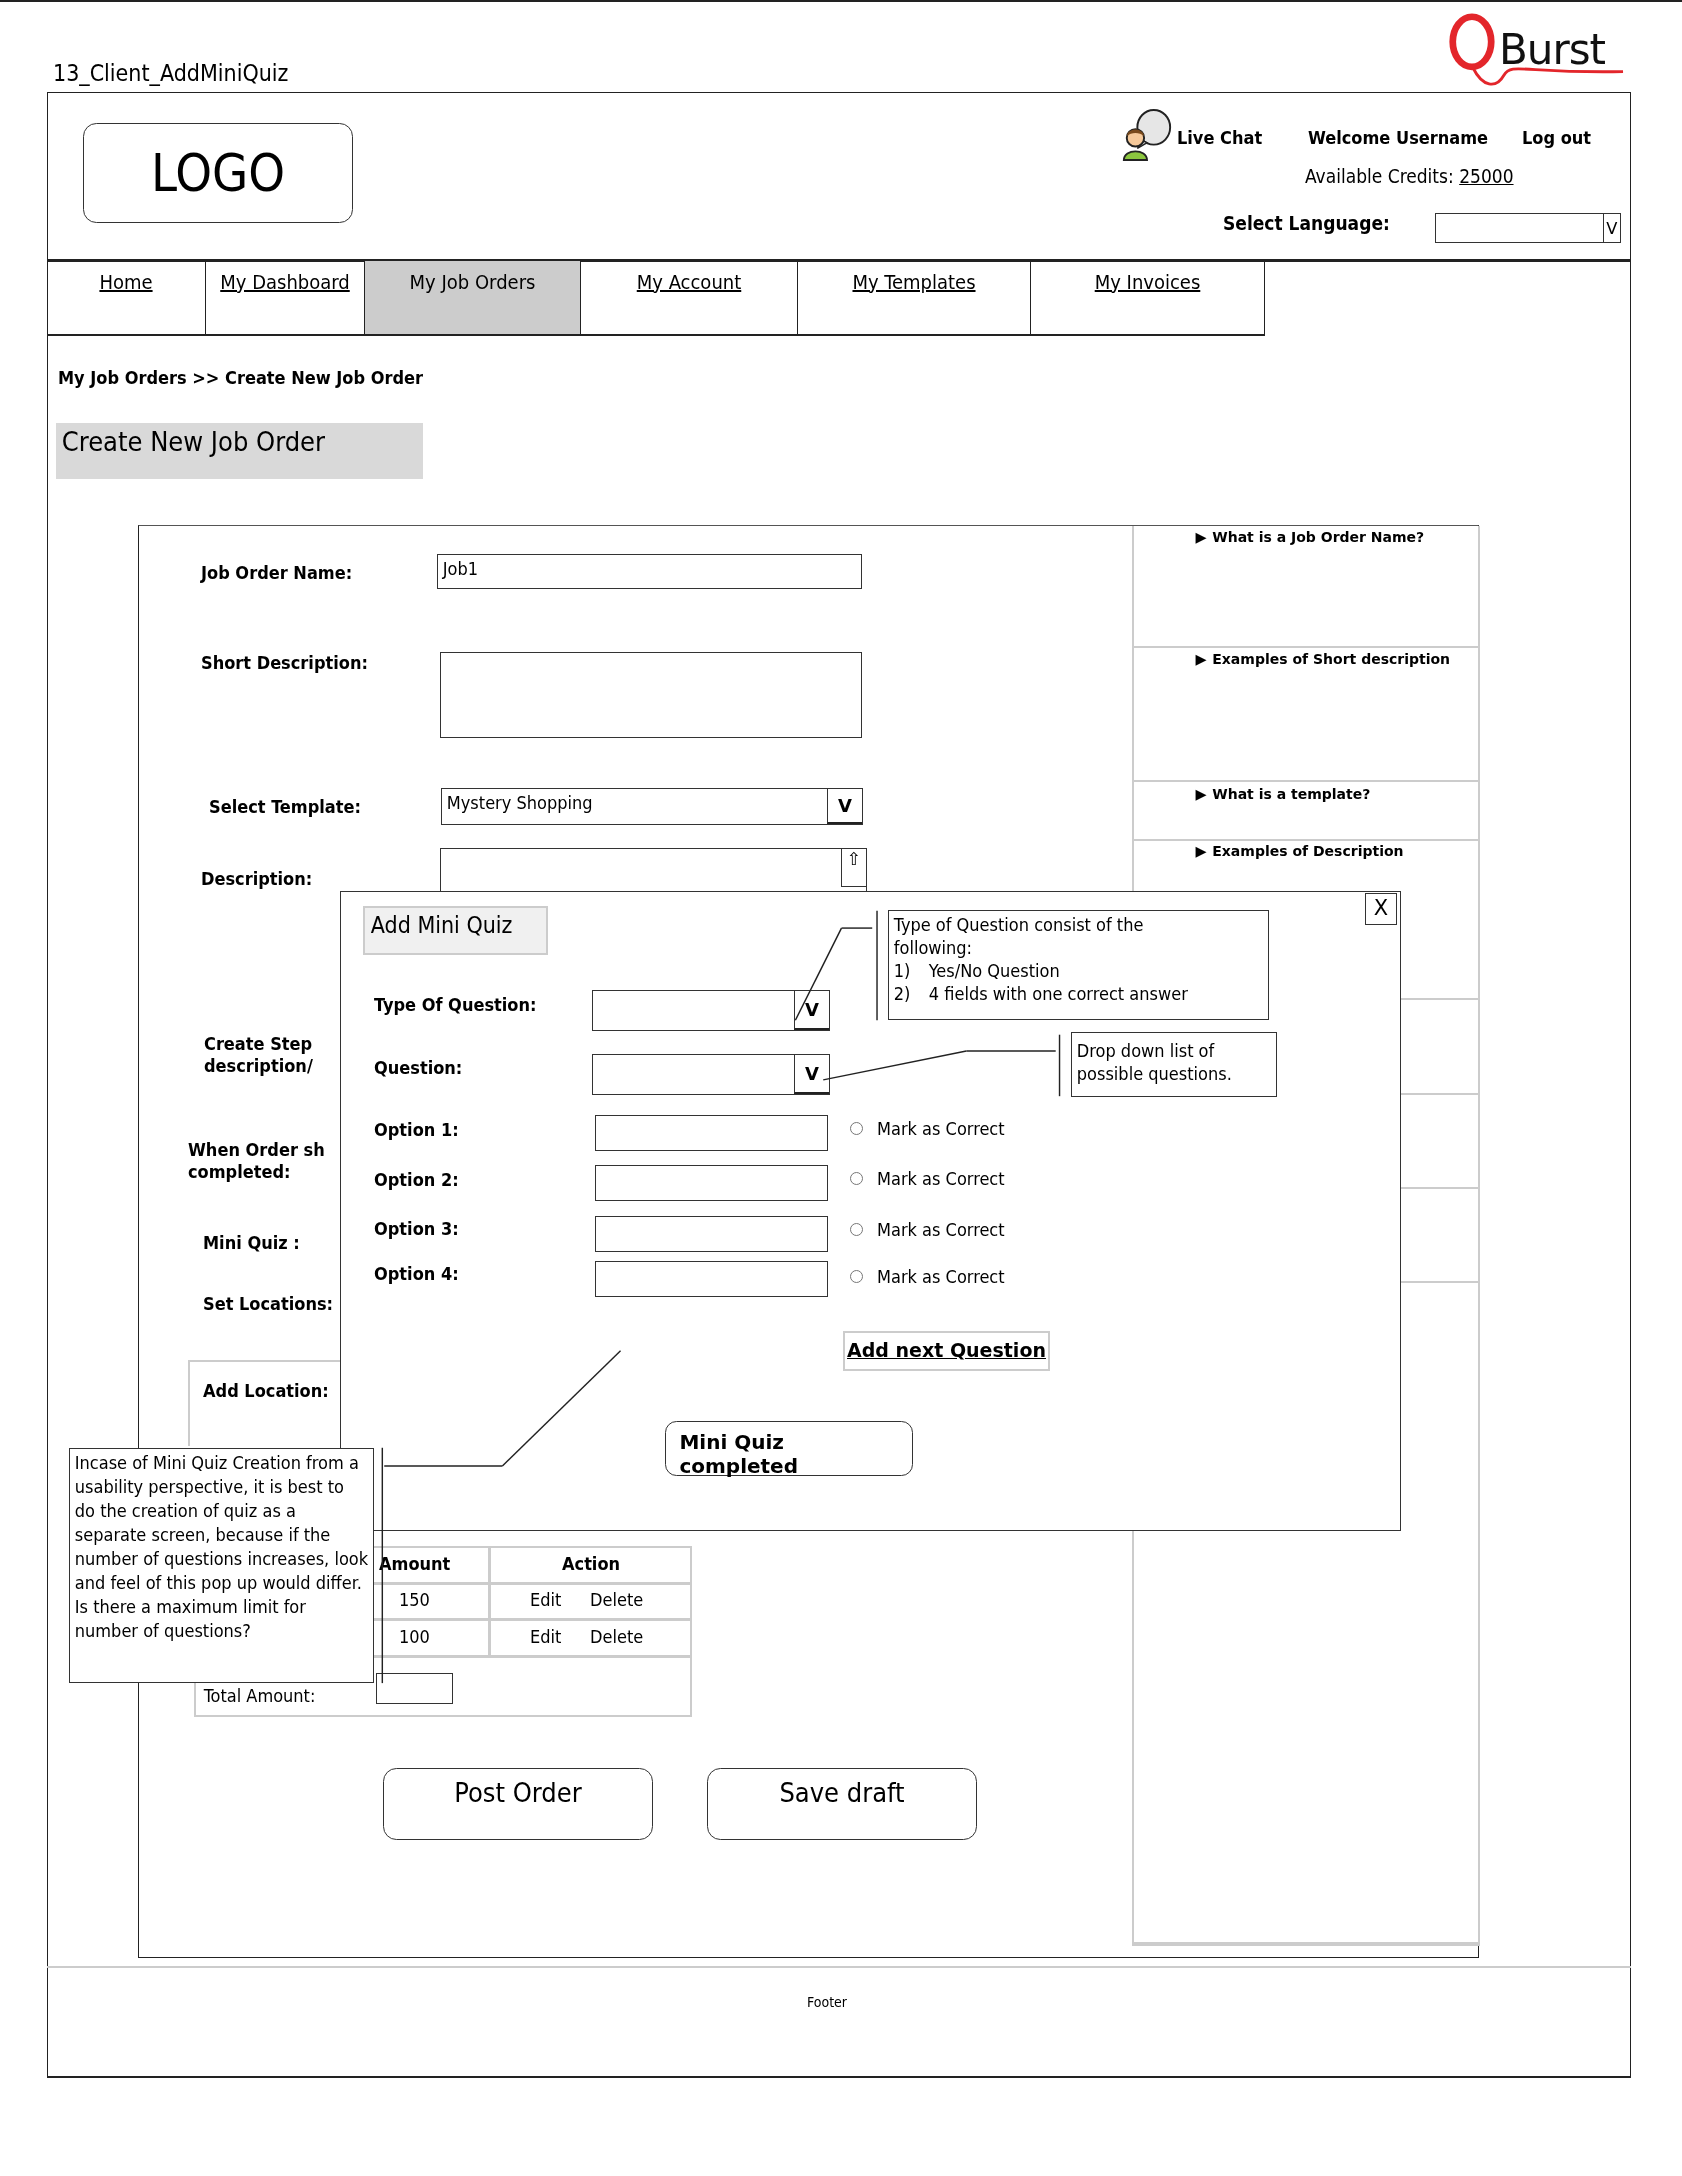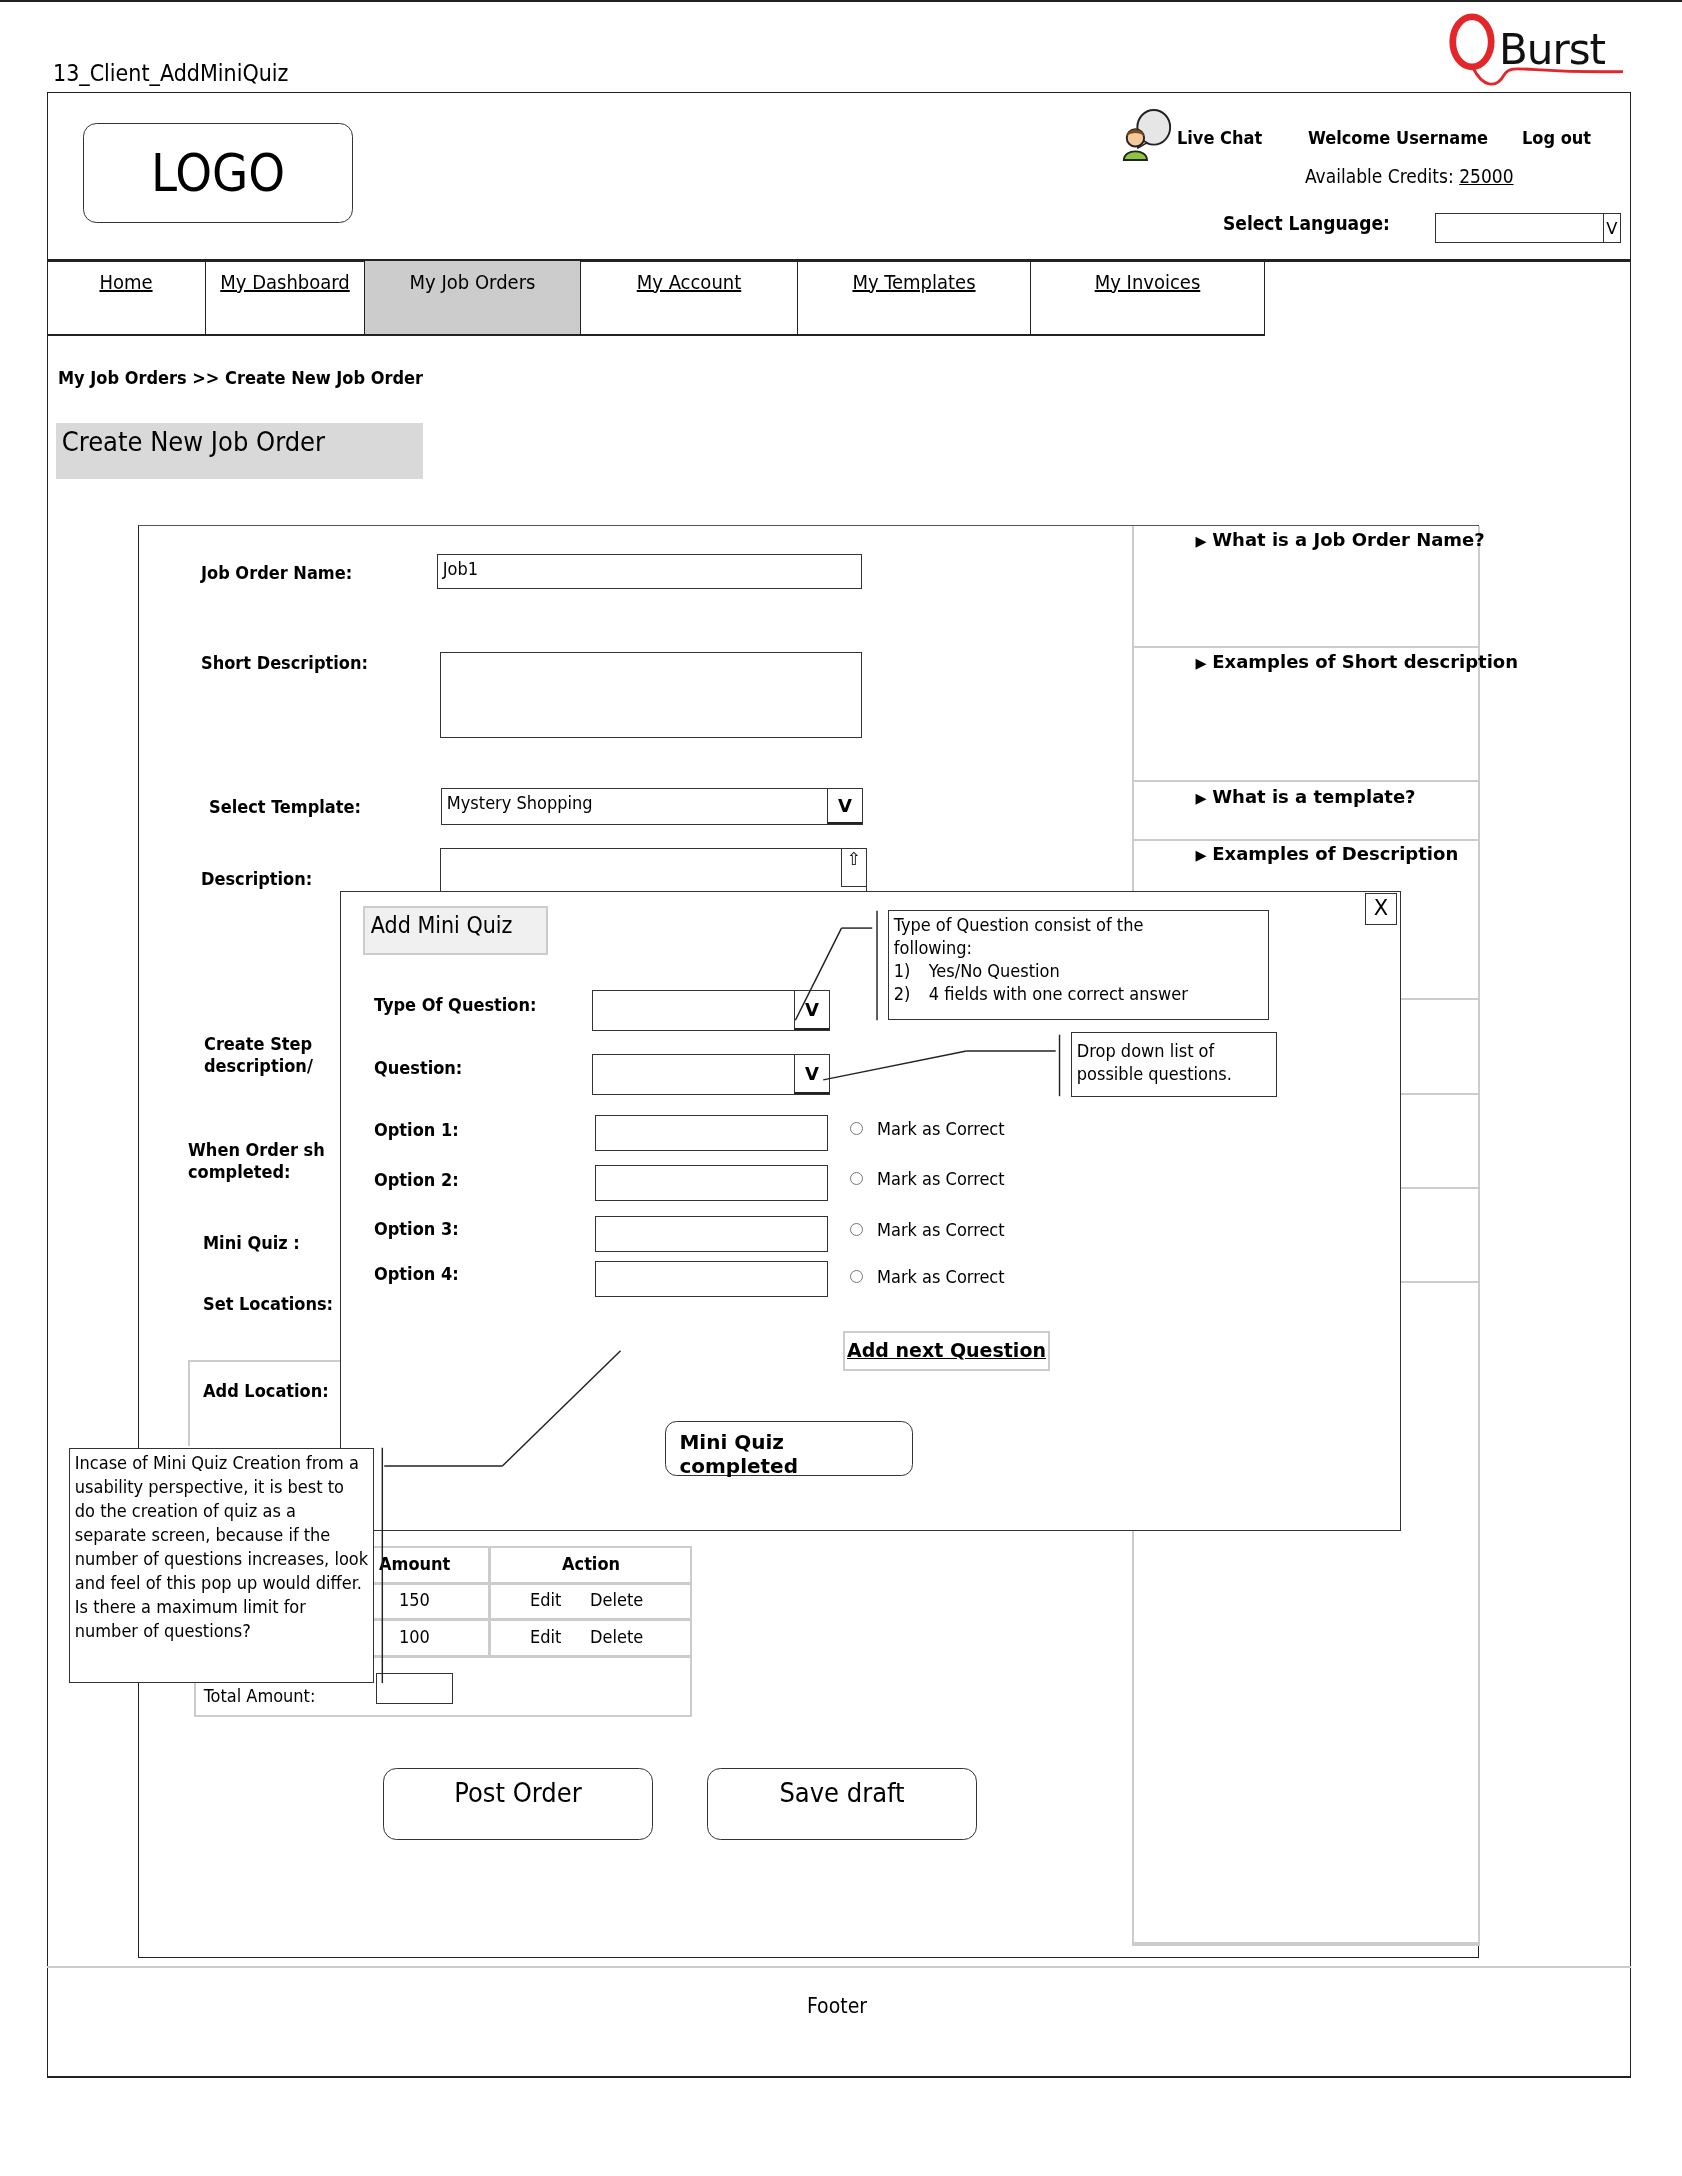--- a/index.html
+++ b/index.html
@@ -33,41 +33,41 @@
   .nav-item span { text-decoration: underline; height: 27px; }
   .nav-item.active { background: #cccccc; }
   .nav-item.active span { text-decoration: none; }
 
   .breadcrumb { left: 58px; top: 367px; font-size: 18px; font-weight: bold; font-family: "DejaVu Sans Condensed","DejaVu Sans", sans-serif; }
   .page-title { left: 56px; top: 423px; width: 367px; height: 56px; background: #d9d9d9; font-size: 27px; padding: 2.9px 5.8px; font-family: "DejaVu Sans Condensed","DejaVu Sans", sans-serif; }
 
   .main-box { left: 138px; top: 525px; width: 1341px; height: 1433px; border: 1.9px solid #222; border-top-color:#555; }
   .help-col { left: 1132px; top: 526px; width: 348px; height: 1420px; border-left: 2.9px solid #ccc; border-right: 2.9px solid #ccc; border-bottom: 4.8px solid #ccc; }
   .help-item { position:absolute; left:0; width:100%; border-bottom: 2.9px solid #ccc; }
-  .help-item .t { position:absolute; left: 13.4px; top: 2.9px; font-size: 18px; font-weight: bold; white-space: nowrap; cursor:pointer;padding-left:48px; }
+  .help-item .t { position:absolute; left: 13.4px; top: 2.9px; font-size: 14px; font-weight: bold; white-space: nowrap; cursor:pointer;padding-left:48px; }
   .help-item .t::before { content: "\25B6"; font-size: 14.4px; margin-right: 5.8px; }
 
   .lbl { font-size: 18px; font-weight: bold; font-family: "DejaVu Sans Condensed","DejaVu Sans", sans-serif; white-space: nowrap; }
   .field { background:#fff; border: 1.9px solid #333; }
   .field-text { font-size: 18px; padding: 2.9px 4.8px; font-family: "DejaVu Sans Condensed","DejaVu Sans", sans-serif; }
   .dd-arrow { position:absolute; right:0; top:0; width:35px; height:100%; border-left: 1.9px solid #333; display:flex; align-items:center; justify-content:center; font-size: 18px; font-weight: bold; border-bottom: 2.9px solid #222; }
   .scroll-up { position:absolute; right:0; top:0; width:25px; height:38px; border-left:1.9px solid #333; border-bottom:1.9px solid #333; font-size:17.3px; text-align:center; }
 
   .loc-box { left: 188px; top: 1360px; width: 154px; height: 86px; border-top: 2.9px solid #ccc; border-left: 2.9px solid #ccc; }
 
   .table-wrap { left: 194px; top: 1546px; width: 498px; height: 171px; border: 2.9px solid #ccc; }
   .tcell { position:absolute; font-size: 18px; font-family: "DejaVu Sans Condensed","DejaVu Sans", sans-serif; }
   .hline { position:absolute; height: 2.9px; background:#ccc; }
   .vline { position:absolute; width: 2.9px; background:#ccc; }
   .total-box { left: 376px; top: 1673px; width: 77px; height: 31px; border: 1.9px solid #333; background: transparent; }
 
   .big-btn { height: 72px; width: 270px; border: 1.9px solid #333; border-radius: 13.4px; font-size: 27px; text-align:center; padding-top: 7.7px; background:#fff; cursor:pointer; font-family: "DejaVu Sans Condensed","DejaVu Sans", sans-serif; }
 
   .footer { left: 47px; top: 1966px; width: 1584px; height: 112px; border-top: 2.9px solid #ccc; border-bottom: 2.9px solid #222; }
-  .footer-text { left: 807px; top: 1994px; font-size: 21px; font-family: "DejaVu Sans Condensed","DejaVu Sans", sans-serif; }
+  .footer-text { left: 807px; top: 1994px; font-size: 14px; font-family: "DejaVu Sans Condensed","DejaVu Sans", sans-serif; }
 
   
   .modal { left: 340px; top: 891px; width: 1061px; height: 640px; border: 1.9px solid #333; background: #fff; }
   .modal-title { left: 363px; top: 906px; width: 185px; height: 49px; background: #f0f0f0; border: 2.9px solid #ccc; font-size: 23px; padding: 3.8px 5.8px; font-family: "DejaVu Sans Condensed","DejaVu Sans", sans-serif; }
   .modal-close { left: 1365px; top: 893px; width: 32px; height: 32px; border: 1.9px solid #333; font-size: 21px; text-align:center; line-height: 29px; background:#fff; cursor:pointer; }
   .radio { width: 13.4px; height: 13.4px; border: 1px solid #777; border-radius: 50%; display:inline-block; background:#fff; cursor:pointer; }
   .mark-lbl { font-size: 18px; font-family: "DejaVu Sans Condensed","DejaVu Sans", sans-serif; }
   .next-q { left: 843px; top: 1331px; width: 207px; height: 40px; border: 2.9px solid #ccc; font-size: 19px; font-weight:bold; text-align:center; padding-top: 5.8px; cursor:pointer; }
   .next-q span { text-decoration: underline; }
   .quiz-done { left: 665px; top: 1421px; width: 248px; height: 55px; border: 1.9px solid #333; border-radius: 11.5px; font-size: 20px; font-weight:bold; padding: 7.7px 13.4px; cursor:pointer; }

